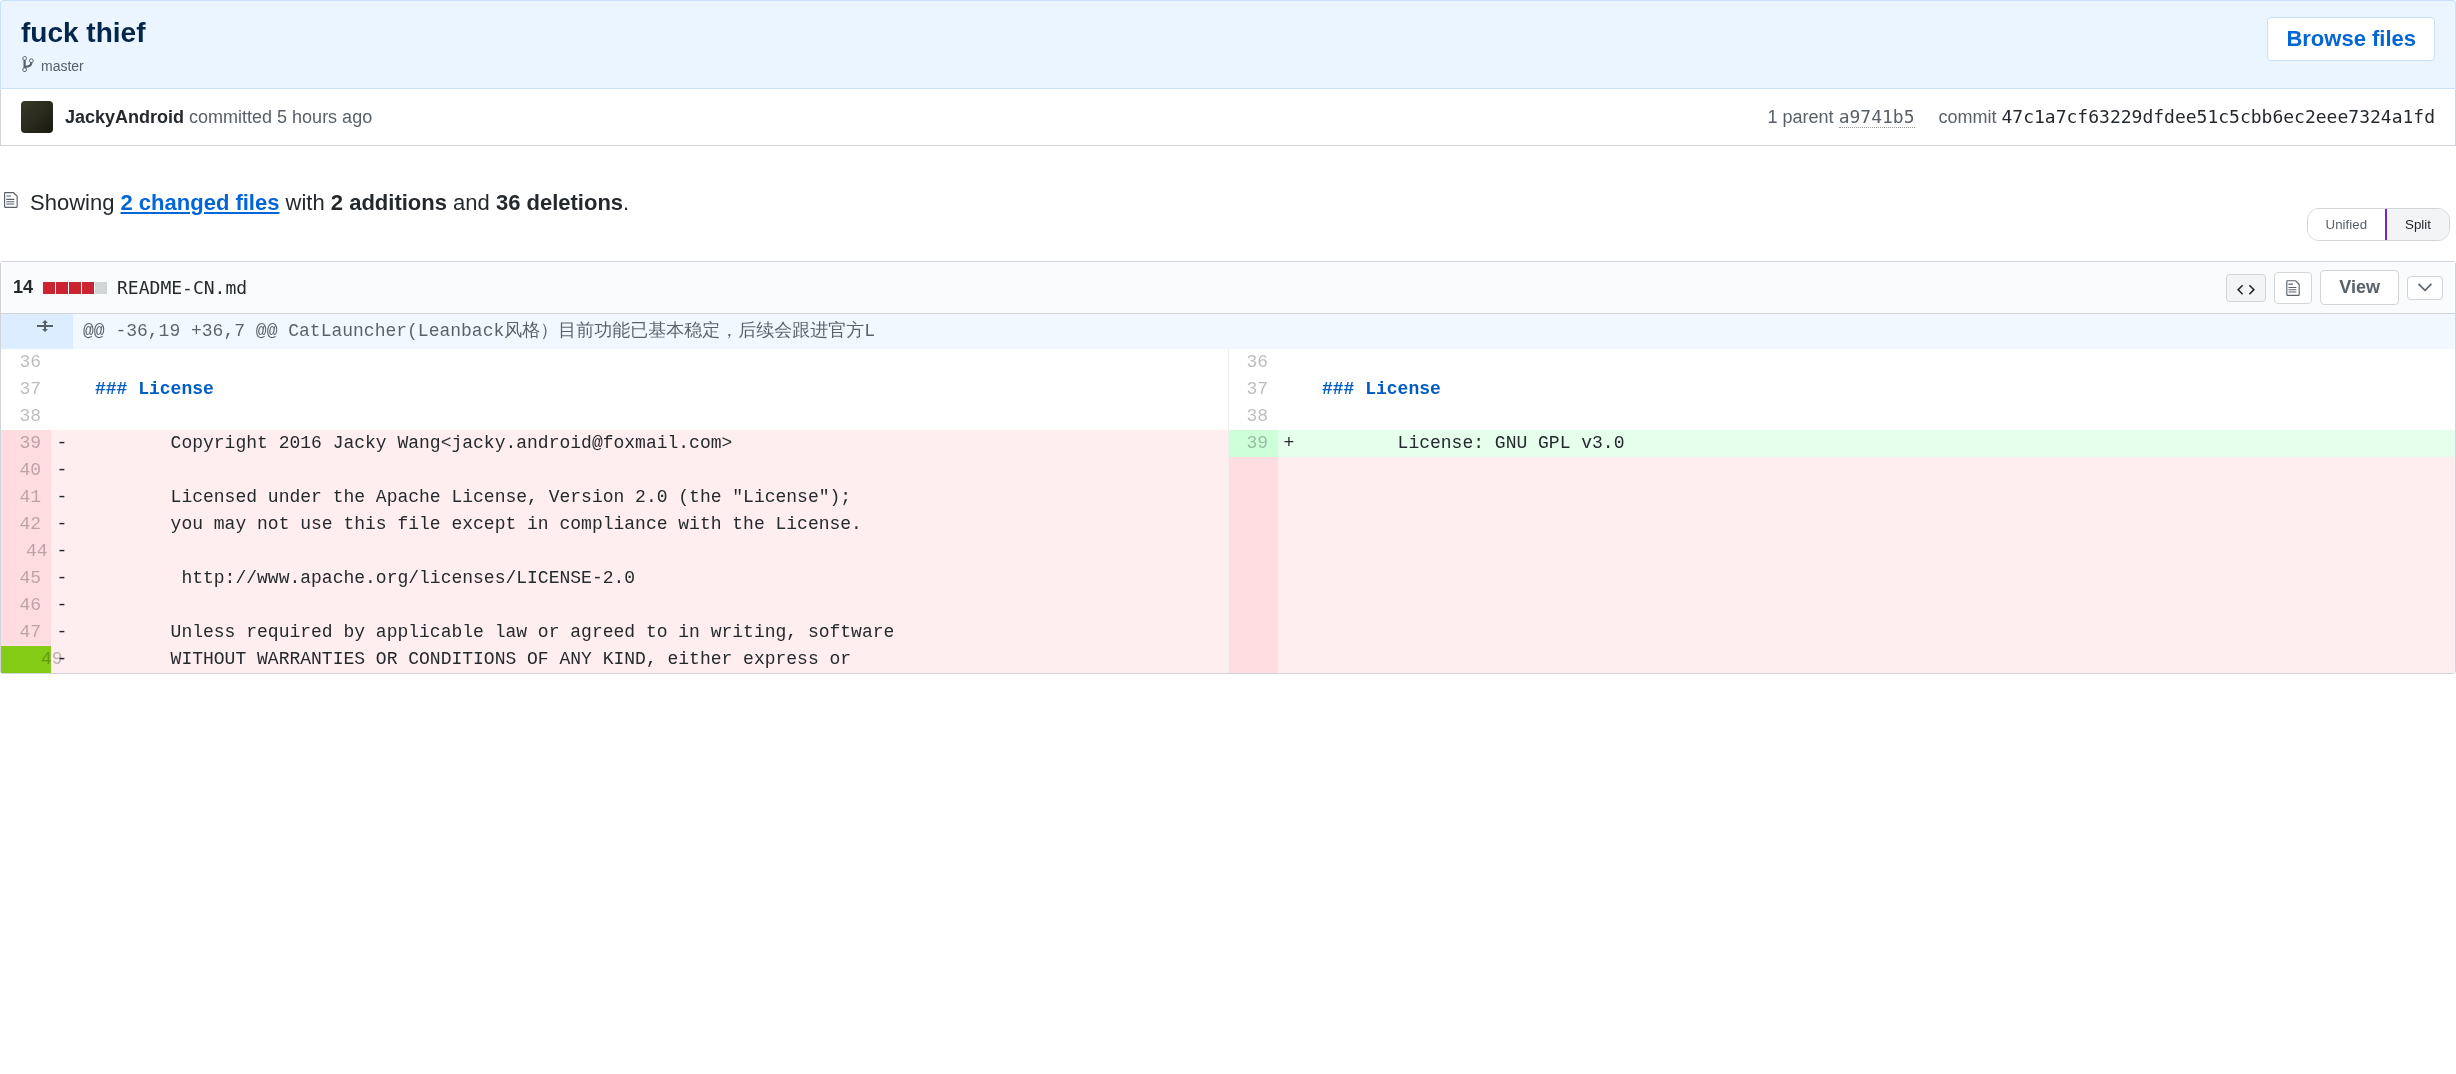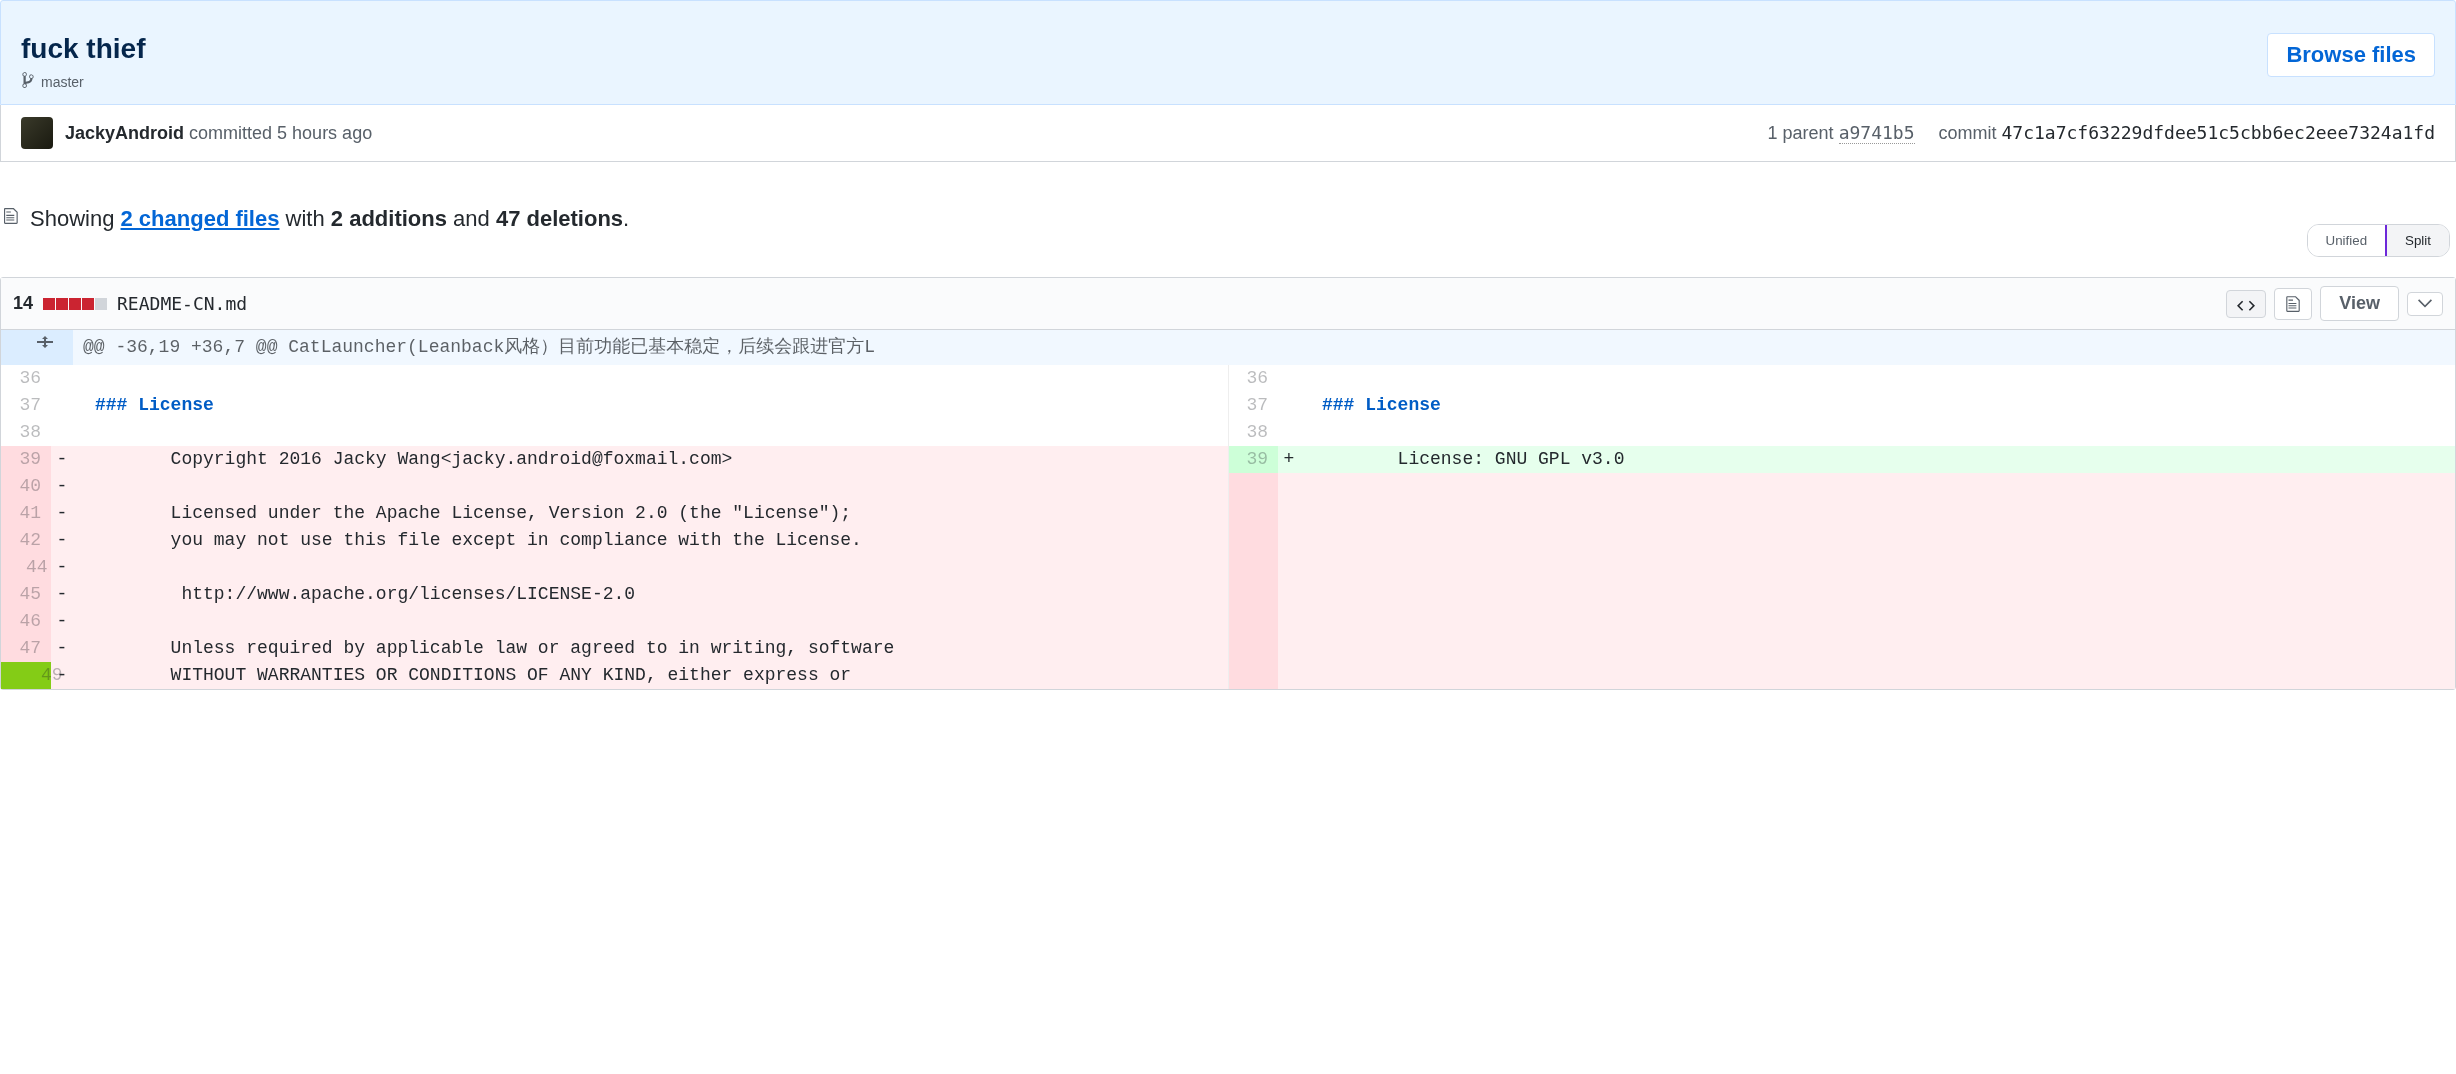--- a/index.html
+++ b/index.html
@@ -1,17 +1,17 @@
 <!DOCTYPE html>
 <html><head>
 <meta charset="utf-8">
 <style>
 * { margin: 0; padding: 0; box-sizing: border-box; }
 body { font-family: -apple-system, BlinkMacSystemFont, "Segoe UI", Helvetica, Arial, sans-serif; font-size: 14px; color: #24292e; background: #fff; }
-.commit-header { background: #eaf5ff; padding: 32px 20px 12px 20px; border: 1px solid #c8e1ff; border-radius: 3px 3px 0 0; display: flex; justify-content: space-between; align-items: flex-start; }
+.commit-header { background: #eaf5ff; padding: 16px 20px 12px 20px; border: 1px solid #c8e1ff; border-radius: 3px 3px 0 0; display: flex; justify-content: space-between; align-items: flex-start; }
 .commit-title { font-size: 28px; font-weight: 600; color: #05264c; margin-bottom: 6px; }
 .branch-row { display: flex; align-items: center; gap: 6px; color: #586069; font-size: 14px; }
 .branch-icon svg { fill: #586069; }
 .browse-btn { background: #fff; border: 1px solid #c8e1ff; border-radius: 4px; padding: 8px 18px; color: #0366d6; font-size: 22px; font-weight: 600; cursor: pointer; }
 .author-bar { border: 1px solid #d1d5da; border-top: none; padding: 12px 20px; display: flex; align-items: center; justify-content: space-between; font-size: 18px; }
 .author-left { display: flex; align-items: center; gap: 12px; }
 .avatar { width: 32px; height: 32px; border-radius: 4px; background: linear-gradient(135deg,#3a3a2a,#1a1a10); }
 .author-name { font-weight: 700; }
 .author-meta { color: #586069; text-align: center; }
 .parent-info { display: flex; gap: 24px; color: #586069; font-size: 18px; }
@@ -100,21 +100,21 @@
       <svg width="16" height="20" viewBox="0 0 14 16">
           <path d="M6 5H2V4h4v1zM2 8h7V7H2v1zm0 2h7V9H2v1zm0 2h7v-1H2v1zm10-7.5V14c0 .55-.45 1-1 1H1c-.55 0-1-.45-1-1V2c0-.55.45-1 1-1h7.5L12 4.5zM11 5L8 2H1v12h10V5z"></path>
         </svg>
     </span>
     <span>
       <span>Showing</span>
       <a href="#" class="changed-link">2 changed files</a>
       <span>with</span>
       <span class="bold">2 additions</span>
       <span>and</span>
-      <span class="bold">47 deletions</span><span>.</span>
+      <span class="bold">36 deletions</span><span>.</span>
     </span>
   </div>
   <div class="toggle-group">
     <button>Unified</button>
     <button class="active">Split</button>
   </div>
 </div>
 
 <div class="file-box">
   <div class="file-header">

